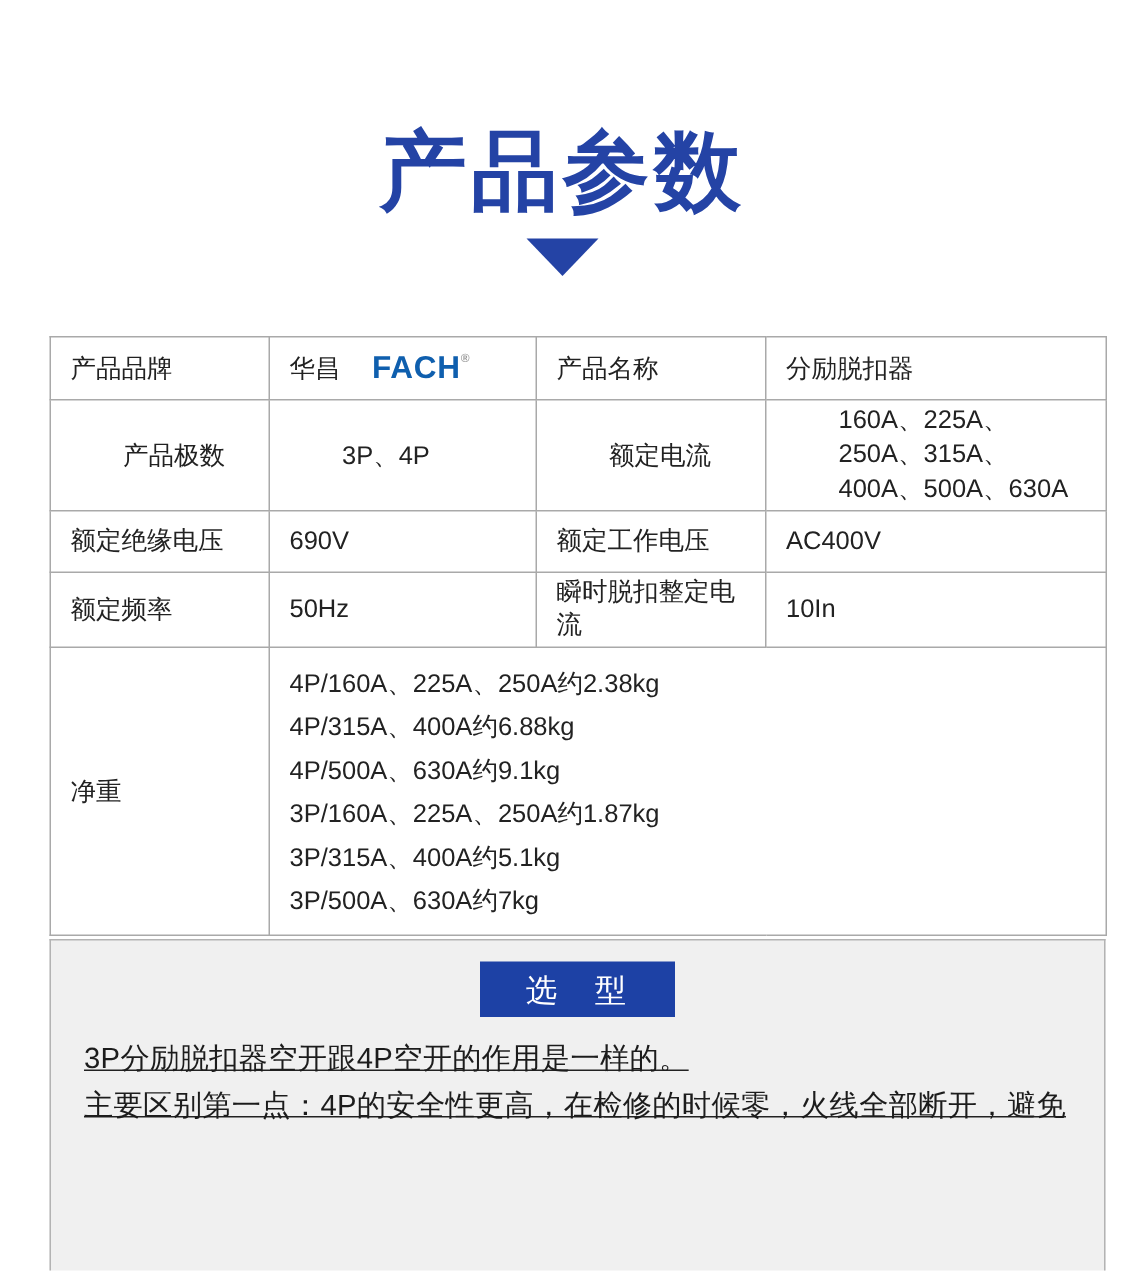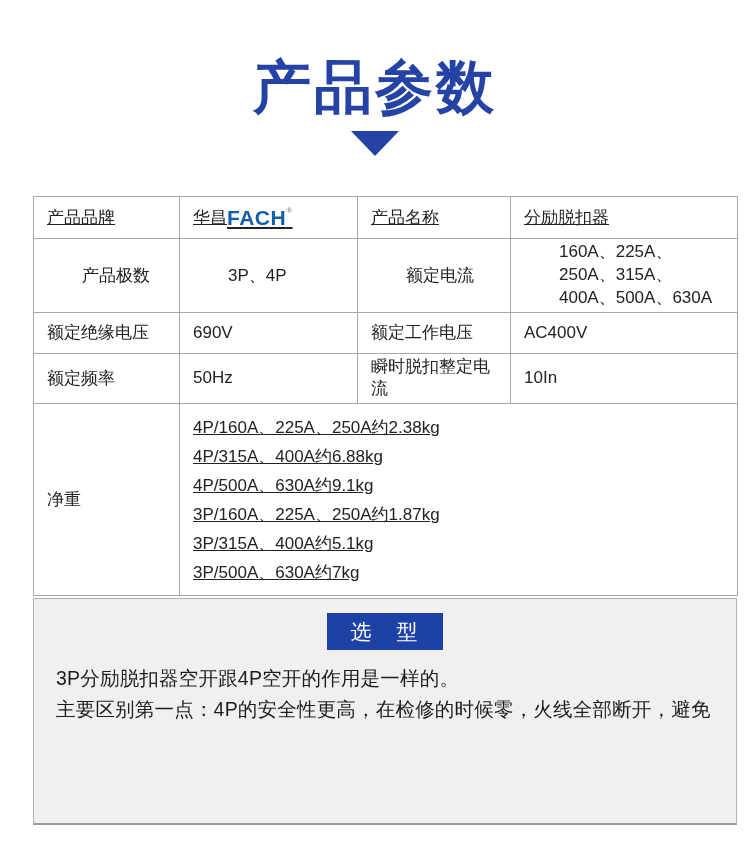--- a/index.html
+++ b/index.html
@@ -2,21 +2,21 @@
 <html><head>
 <meta charset="utf-8">
 <style>
   * { margin:0; padding:0; box-sizing:border-box; }
   html,body { background:#ffffff; }
   body {
     width:750px; height:847px;
     font-family:"Liberation Sans","DejaVu Sans",sans-serif;
     color:#222; overflow:hidden;
   }
-  .title-wrap { text-align:center; padding-top:54px; }
+  .title-wrap { text-align:center; padding-top:82px; }
   .page-title {
     font-size:58px; font-weight:800; color:#2443a5;
     letter-spacing:3px; line-height:1.15; display:inline-block;
   }
   .down-triangle {
     width:0; height:0; margin:10px auto 0;
     border-left:24px solid transparent;
     border-right:24px solid transparent;
     border-top:25px solid #2443a5;
   }
@@ -25,46 +25,46 @@
     width:704px; margin:40px 0 0 33px;
   }
   table.spec td {
     border:1px solid #a9a9a9;
     font-size:17px; color:#222;
     vertical-align:middle;
     padding:2px 8px 2px 13px;
     overflow:hidden;
   }
   td.lbl { padding-left:20px; }
-  tr.r1 td { height:42px;text-decoration:underline; }
+  tr.r1 td { height:42px; }
   tr.r2 td { height:42px;padding-left:48px; }
   tr.r3 td { height:41px; }
   tr.r4 td { height:40px; }
   .small-txt { font-size:14.5px; line-height:1.35; letter-spacing:0; }
-  .brand-cell { display:flex; align-items:center; gap:0; }
+  .brand-cell { display:flex; align-items:center; gap:21px; }
   .brand-logo {
     font-size:21px; font-weight:800; color:#0f5fae;
     letter-spacing:0.5px; position:relative; line-height:1;
   }
   .brand-logo sup { font-size:8px; color:#9a9a9a; vertical-align:top; }
   td.weight-label { vertical-align:top; padding-top:14px; height:192px; }
   td.weight-val { vertical-align:top; padding-top:10px; font-size:18px; }
-  .weight-line { line-height:29px; white-space:nowrap;text-decoration:underline; }
+  .weight-line { line-height:29px; white-space:nowrap; }
   .sel-panel {
     width:704px; height:227px; margin:2px 0 0 33px;
     background:#f0f0f0;
     border:1px solid #b3b3b3; border-bottom:2px solid #9c9c9c;
   }
   .sel-badge {
-    width:116px; height:37px; margin:14px auto 0;
+    width:130px; height:37px; margin:14px auto 0;
     background:#1d41a5; color:#ffffff;
     display:flex; align-items:center; justify-content:center;
     font-size:21px; letter-spacing:2px; font-weight:500;
   }
-  .sel-text { margin:13px 0 0 22px; }
+  .sel-text { margin:13px 0 0 22px;text-decoration:underline; }
   .sel-line {
     font-size:19.5px; line-height:30.5px; color:#1c1c1c;
     white-space:nowrap; letter-spacing:0.2px;
   }
 </style>
 </head>
 <body>
 
 <div class="title-wrap">
   <div class="page-title">产品参数</div>

